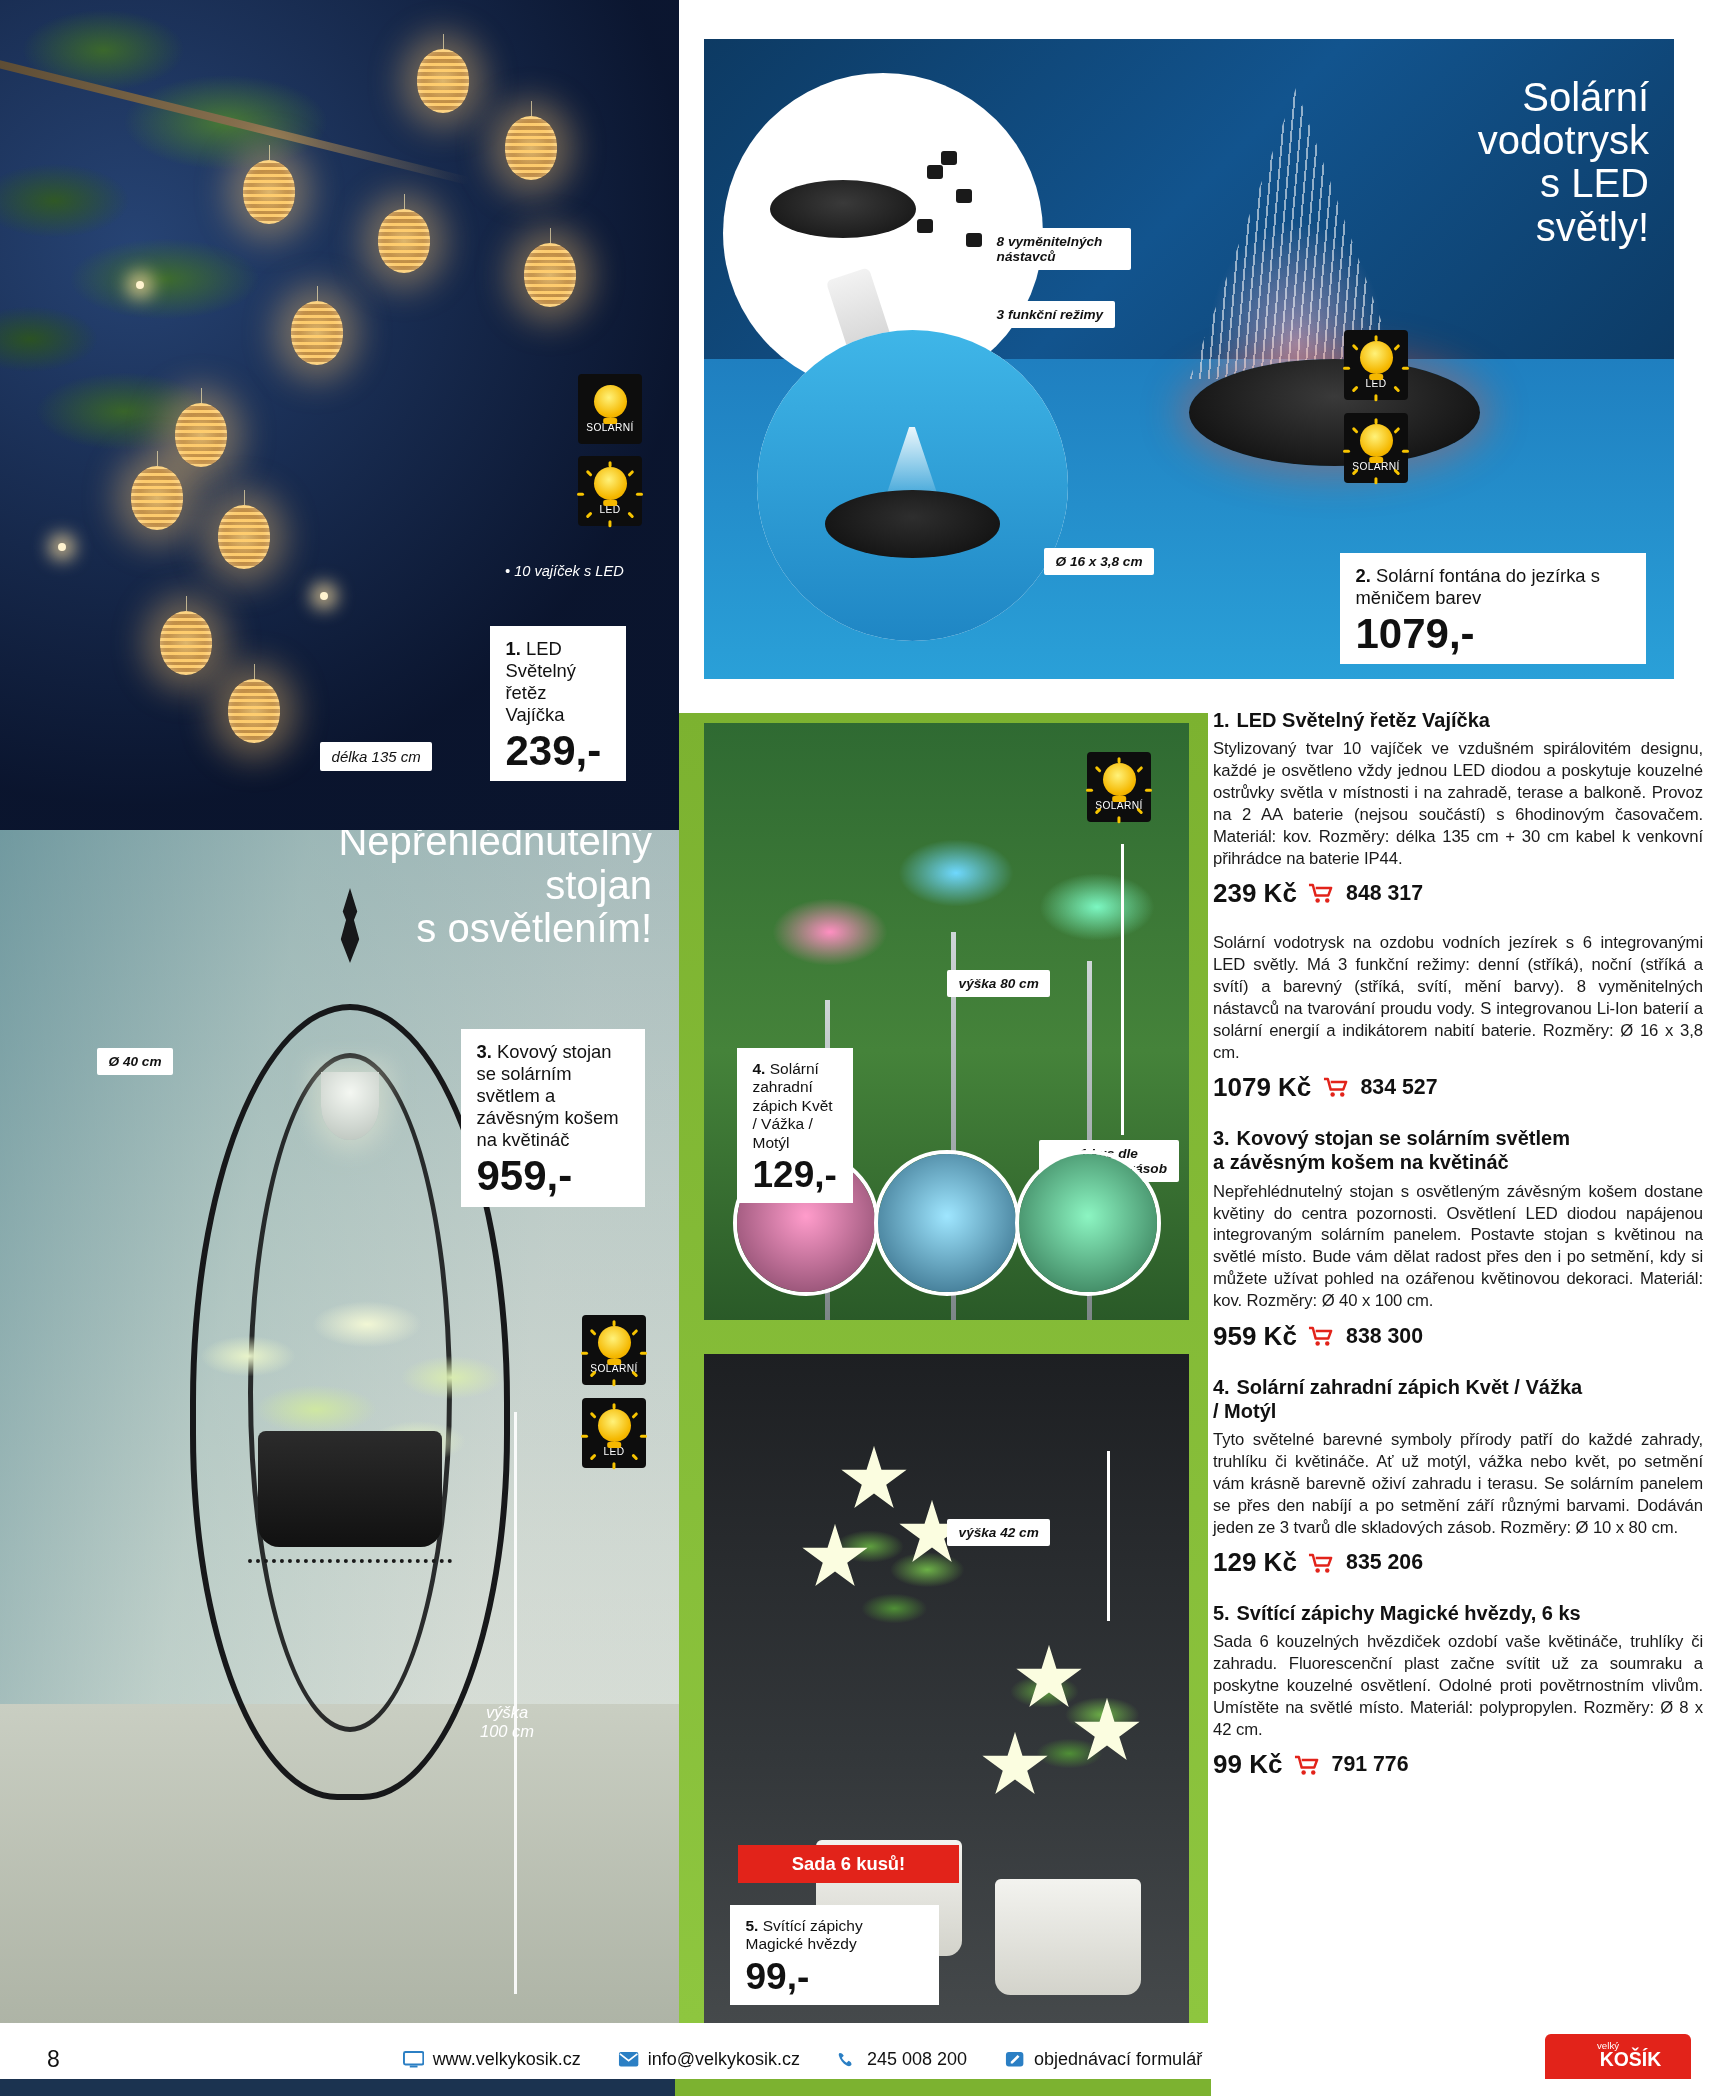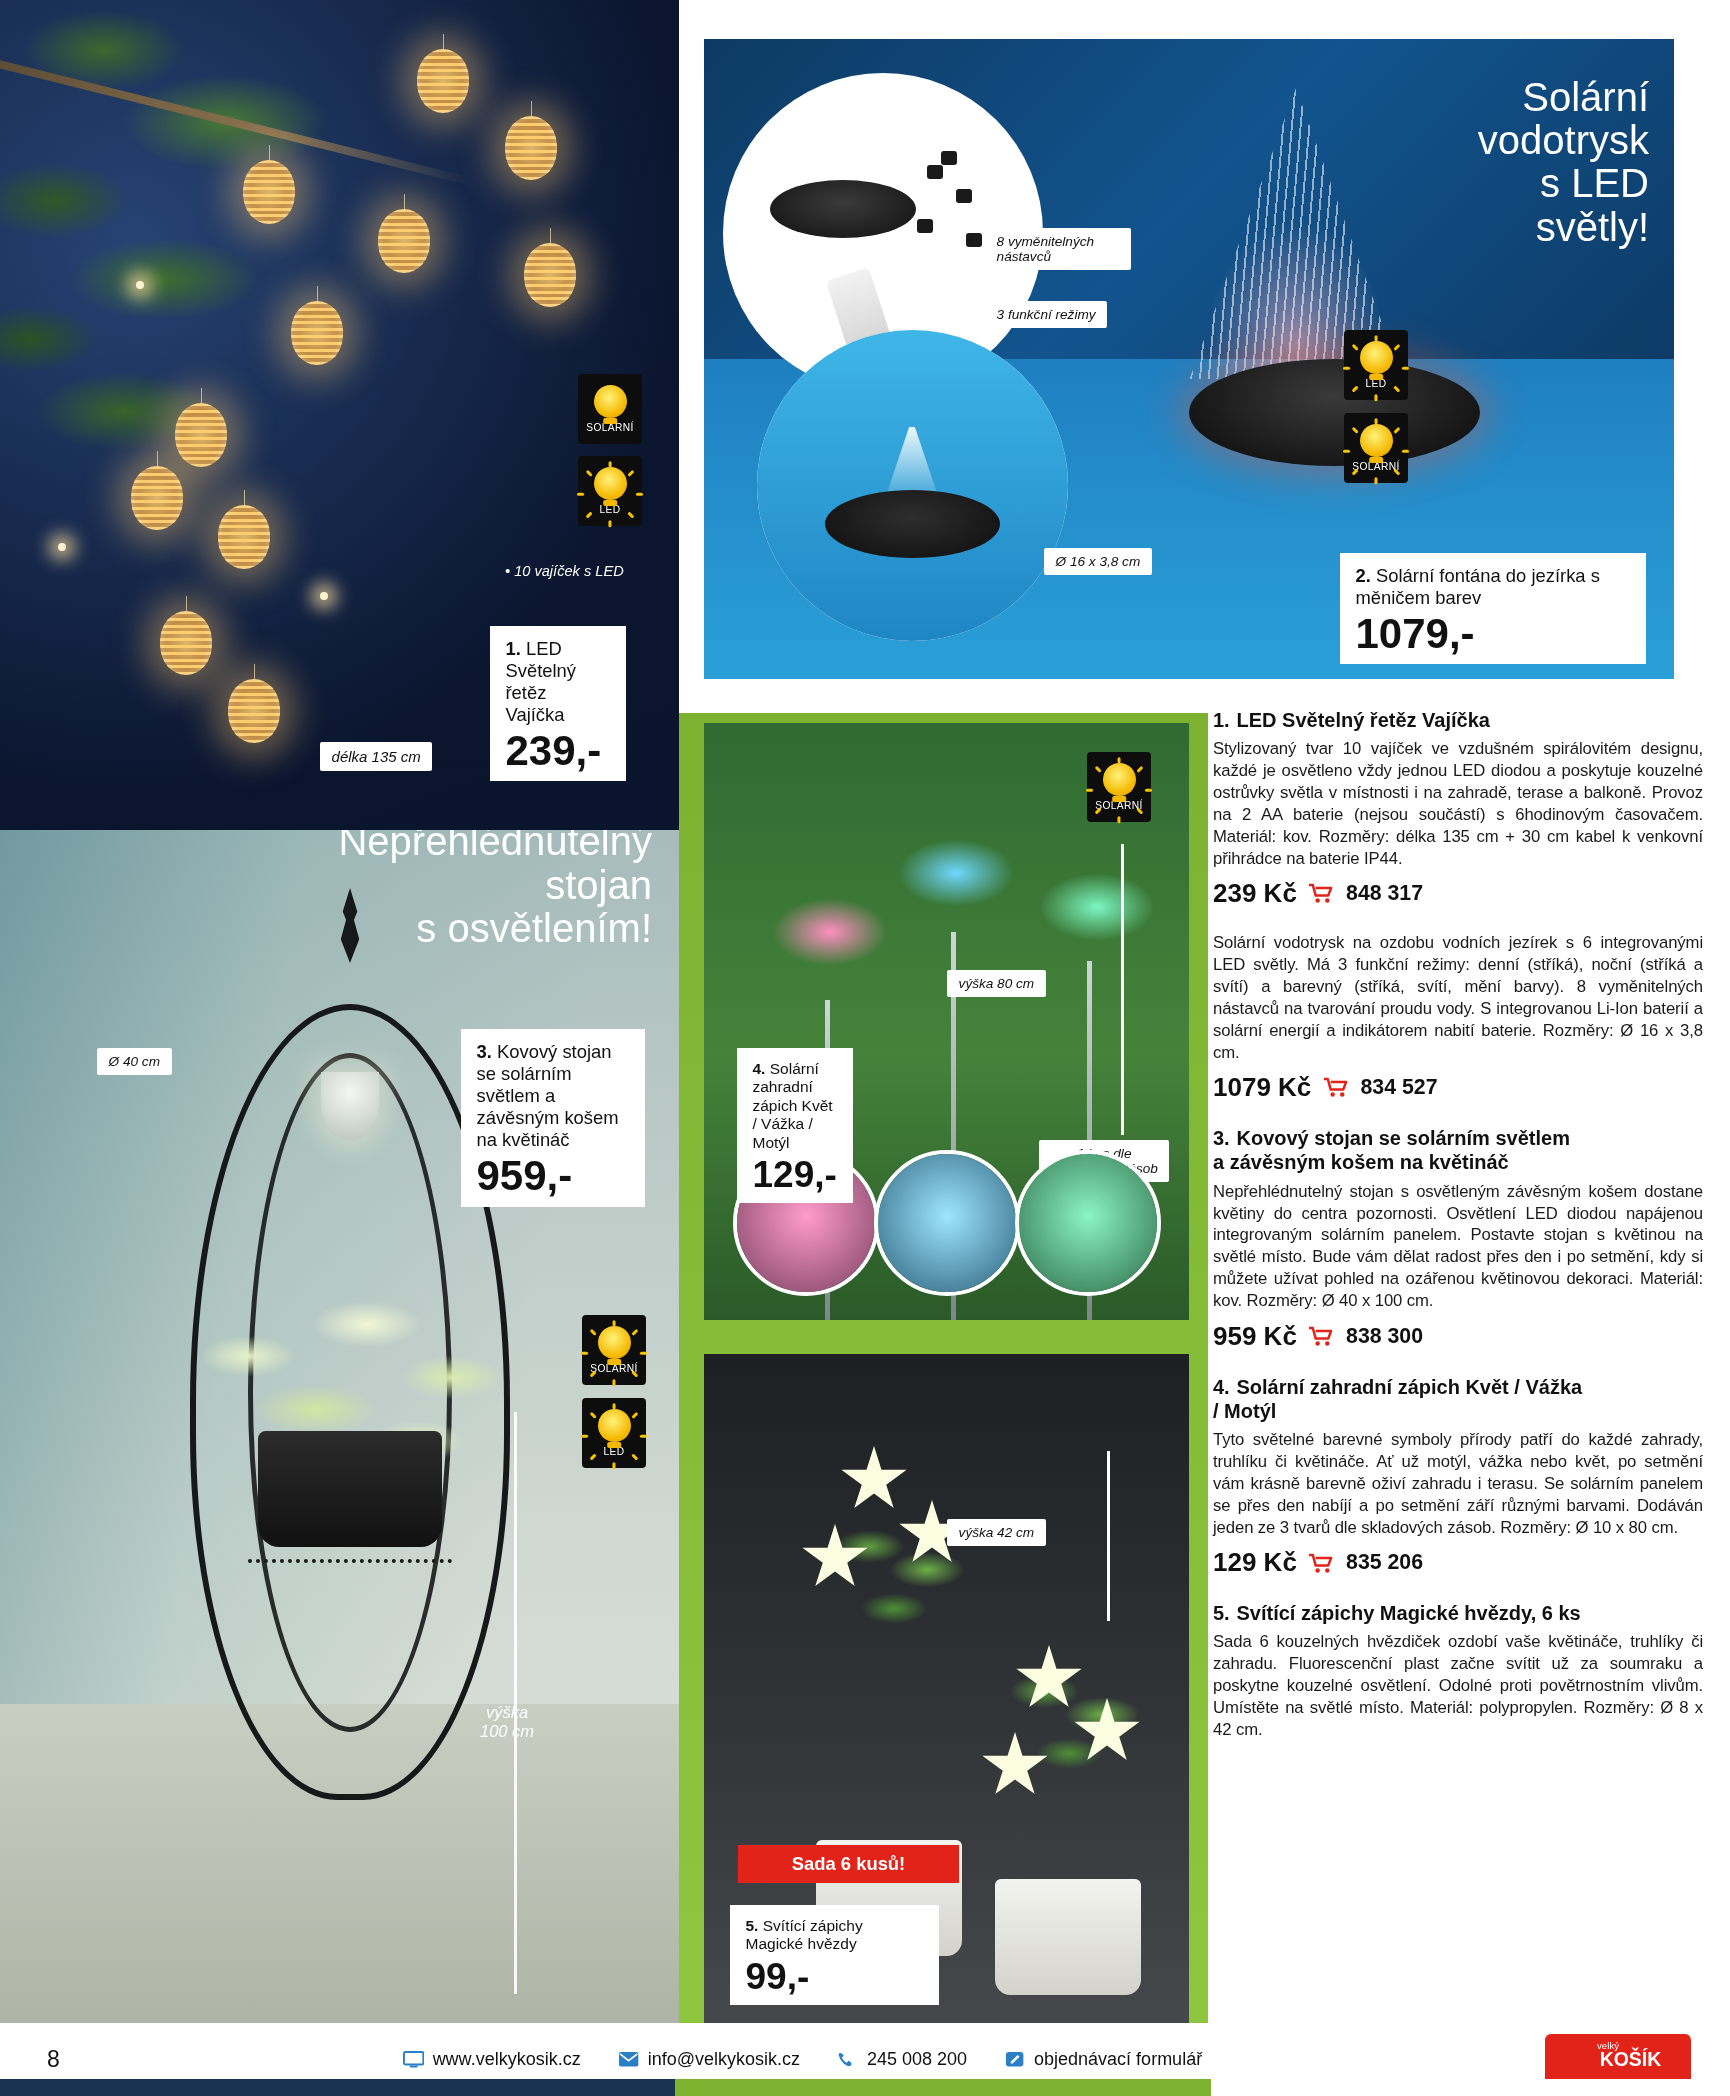--- a/index.html
+++ b/index.html
@@ -259,21 +259,21 @@
     font-size:40px; line-height:1.08; color:#fff; text-align:right; font-weight:300;
   }
   .hdr-script2{
     font-size:32px; line-height:1.12; color:#fff; font-weight:300;
   }
 
   .tag-italic{
     background:#fff; font-style:italic; font-size:15px; color:#111;
     padding:5.8px 11.6px; border-radius:1.9px;
   }
-  .tag-italic-sm{ font-size:13.6px; }
+  .tag-italic-sm{ font-size:13.6px;font-weight:bold; }
 
   .red-band{
     background:#e2231a; color:#fff; font-weight:bold; font-size:18.4px;
     padding:7.8px 19.4px; text-align:center;
   }
 
   
   .footer{
     position:absolute; left:0; bottom:0; width:100%; height:73px;
     background:#fff; display:flex; align-items:center;
@@ -645,20 +645,31 @@
               <circle cx="20" cy="18" r="2.3" fill="#e2231a"></circle>
             </svg>
         </span>
         <span class="code">835 206</span>
       </div>
     </div>
 
     <div class="prod">
       <h3><span class="num">5.</span><span>Svítící zápichy Magické hvězdy, 6 ks</span></h3>
       <p>Sada 6 kouzelných hvězdiček ozdobí vaše květináče, truhlíky či zahradu. Fluorescenční plast začne svítit už za soumraku a poskytne kouzelné osvětlení. Odolné proti povětrnostním vlivům. Umístěte na světlé místo. Materiál: polypropylen. Rozměry: Ø 8 x 42 cm.</p>
+      <div class="priceline">
+        <span class="pr">99 Kč</span>
+        <span class="cart">
+          <svg width="26" height="20.4" viewBox="0 0 27 21">
+              <path d="M1 2h4l3 11h13l3-8H8" fill="none" stroke="#e2231a" stroke-width="2.6" stroke-linejoin="round"></path>
+              <circle cx="10" cy="18" r="2.3" fill="#e2231a"></circle>
+              <circle cx="20" cy="18" r="2.3" fill="#e2231a"></circle>
+            </svg>
+        </span>
+        <span class="code">791 776</span>
+      </div>
     </div>
 
   </div>
 
   <div class="footer">
     <div class="pg">8</div>
     <div class="items">
       <span>
         <span class="fic">
           <svg width="21.3" height="16.5" viewBox="0 0 22 17">

